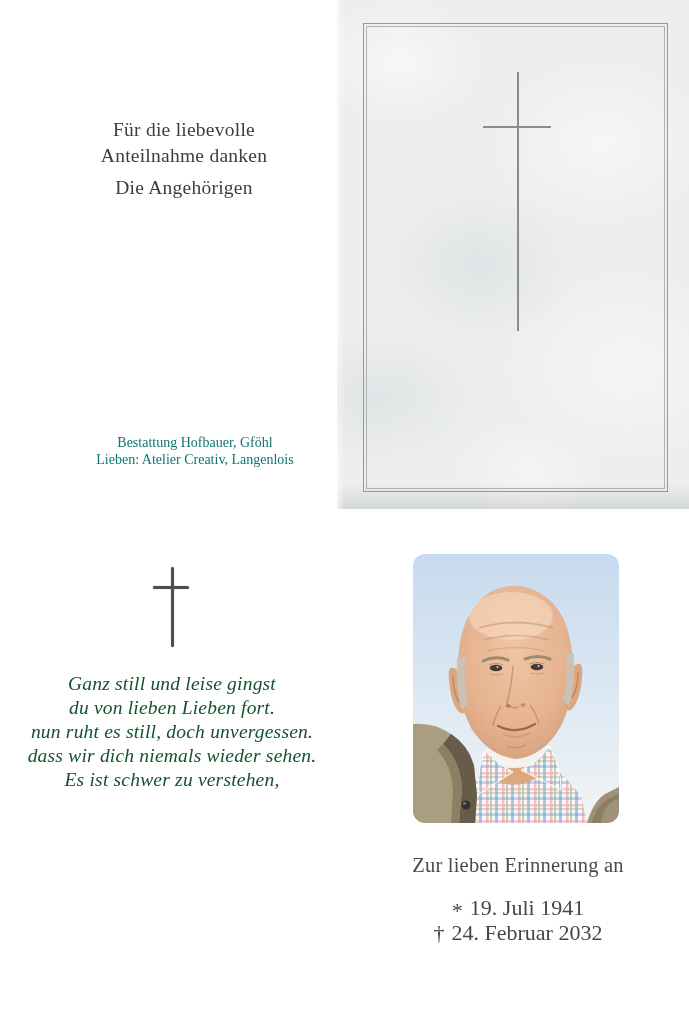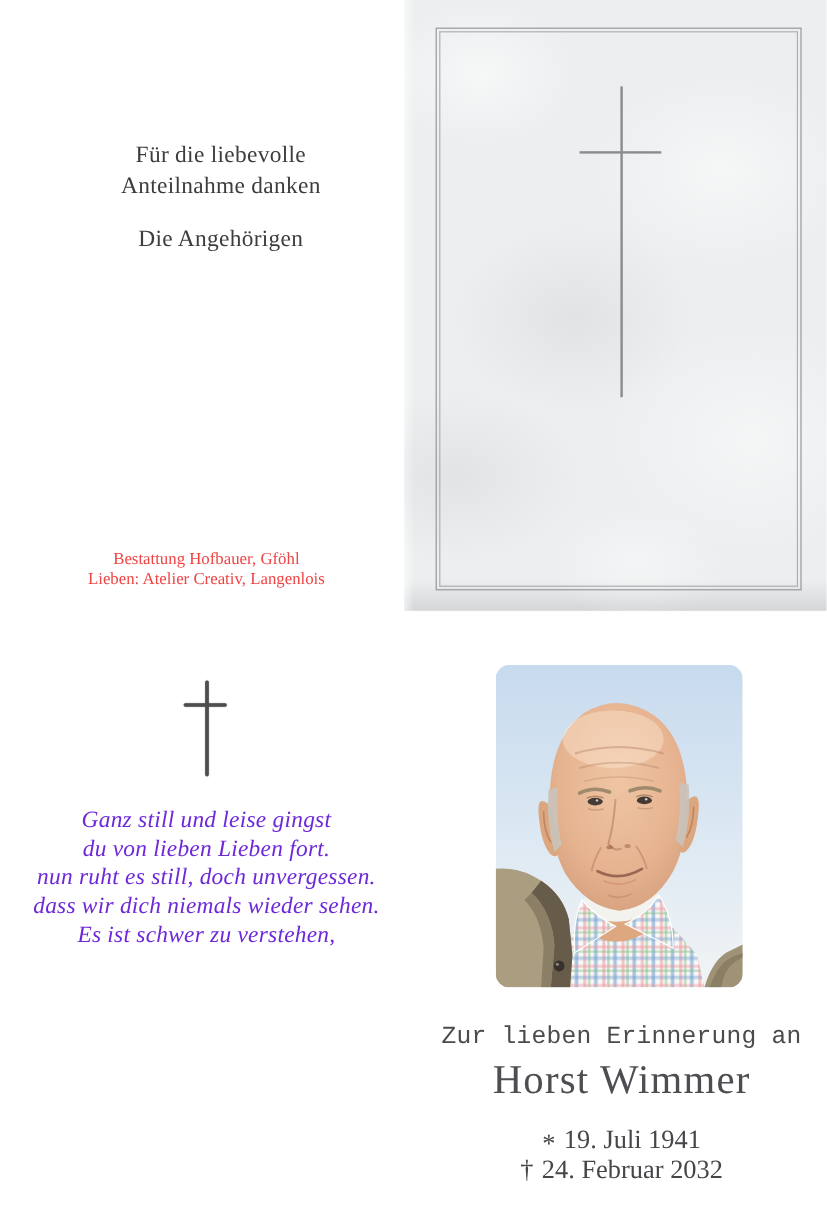--- a/index.html
+++ b/index.html
@@ -7,25 +7,25 @@
     position:relative; width:689px; height:1024px; background:#ffffff;
     font-family:"Liberation Serif", serif; overflow:hidden; color:#3d3d40;
   }
 
   
   .condolence {
     position:absolute; left:12px; top:117px; width:344px;
     text-align:center; font-size:19.5px; line-height:25.5px;
     letter-spacing:0.25px; color:#3d3d40;
   }
-  .condolence .signature { margin-top:19px; }
+  .condolence .signature { margin-top:7px; }
 
   .imprint {
-    position:absolute; left:0; top:459px; width:344px;
-    text-align:center; font-size:14px; line-height:16.5px; color:#ef4444;
+    position:absolute; left:0; top:435px; width:344px;
+    text-align:center; font-size:14px; line-height:16.5px; color:#0f766e;padding-left:23px;
   }
 
   
   .panel {
     position:absolute; left:337px; top:0; width:352px; height:509px;
     background-color:#eceeef;
     background-image:
       radial-gradient(ellipse 120px 90px at 18% 12%, rgba(255,255,255,0.55), rgba(255,255,255,0) 70%),
       radial-gradient(ellipse 160px 120px at 75% 28%, rgba(255,255,255,0.5), rgba(255,255,255,0) 70%),
       radial-gradient(ellipse 140px 110px at 40% 52%, rgba(201,205,209,0.32), rgba(201,205,209,0) 70%),
@@ -54,35 +54,35 @@
     position:absolute; left:170.5px; top:567px; width:3px; height:80px;
     background:#4e4e50; border-radius:1.5px; box-shadow:0 0 1px rgba(78,78,80,0.7);
   }
   .memorial-cross-h {
     position:absolute; left:153px; top:586px; width:36px; height:3px;
     background:#4e4e50; border-radius:1.5px; box-shadow:0 0 1px rgba(78,78,80,0.7);
   }
   .poem {
     position:absolute; left:0; top:672px; width:344px;
     text-align:center; font-style:italic; font-size:19.5px; line-height:24px;
-    color:#6d28d9; letter-spacing:0.2px;
+    color:#14532d; letter-spacing:0.2px;
   }
 
   
   .photo {
     position:absolute; left:413px; top:554px; width:206px; height:269px;
     border-radius:12px; overflow:hidden;
   }
   .photo svg { display:block; }
 
   .memorial-text {
     position:absolute; left:347px; top:852px; width:342px;
     text-align:center; color:#4b4b4f;
   }
-  .memorial-text .intro { font-size:20.5px; line-height:26px; letter-spacing:0.2px;font-family:Liberation Mono, monospace; }
+  .memorial-text .intro { font-size:20.5px; line-height:26px; letter-spacing:0.2px; }
   .memorial-text .name  { font-size:34px; line-height:38px; margin-top:4px; letter-spacing:1px; color:#4e4e52; }
   .memorial-text .dates { margin-top:18px; font-size:22px; line-height:24.5px; color:#46464a; }
   .date-symbol { display:inline-block; margin-right:7px; }
   .sym-birth { transform:translateY(3px); }
 </style>
 </head>
 <body>
 
 <div class="sheet">
 
@@ -205,20 +205,19 @@
         <path d="M117 151 Q124 161 126 170" stroke="rgba(172,112,82,0.45)" stroke-width="1.5" fill="none"></path>
         <path d="M85 172 Q103 181 122 170" stroke="#9a6753" stroke-width="2.2" fill="none" stroke-linecap="round"></path>
         <path d="M90 180 Q103 186 117 179" stroke="rgba(205,140,115,0.55)" stroke-width="1.8" fill="none"></path>
         <path d="M94 192 Q103 196 113 191" stroke="rgba(172,112,82,0.35)" stroke-width="1.5" fill="none"></path>
       </g>
     </svg>
   </div>
 
   <div class="memorial-text">
     <div class="intro">Zur lieben Erinnerung an</div>
-    <div class="name">Horst Wimmer</div>
     <div class="dates">
       <div><span class="date-symbol sym-birth">*</span><span>19. Juli 1941</span></div>
       <div><span class="date-symbol">†</span><span>24. Februar 2032</span></div>
     </div>
   </div>
 
 </div>
 
 </body></html>

